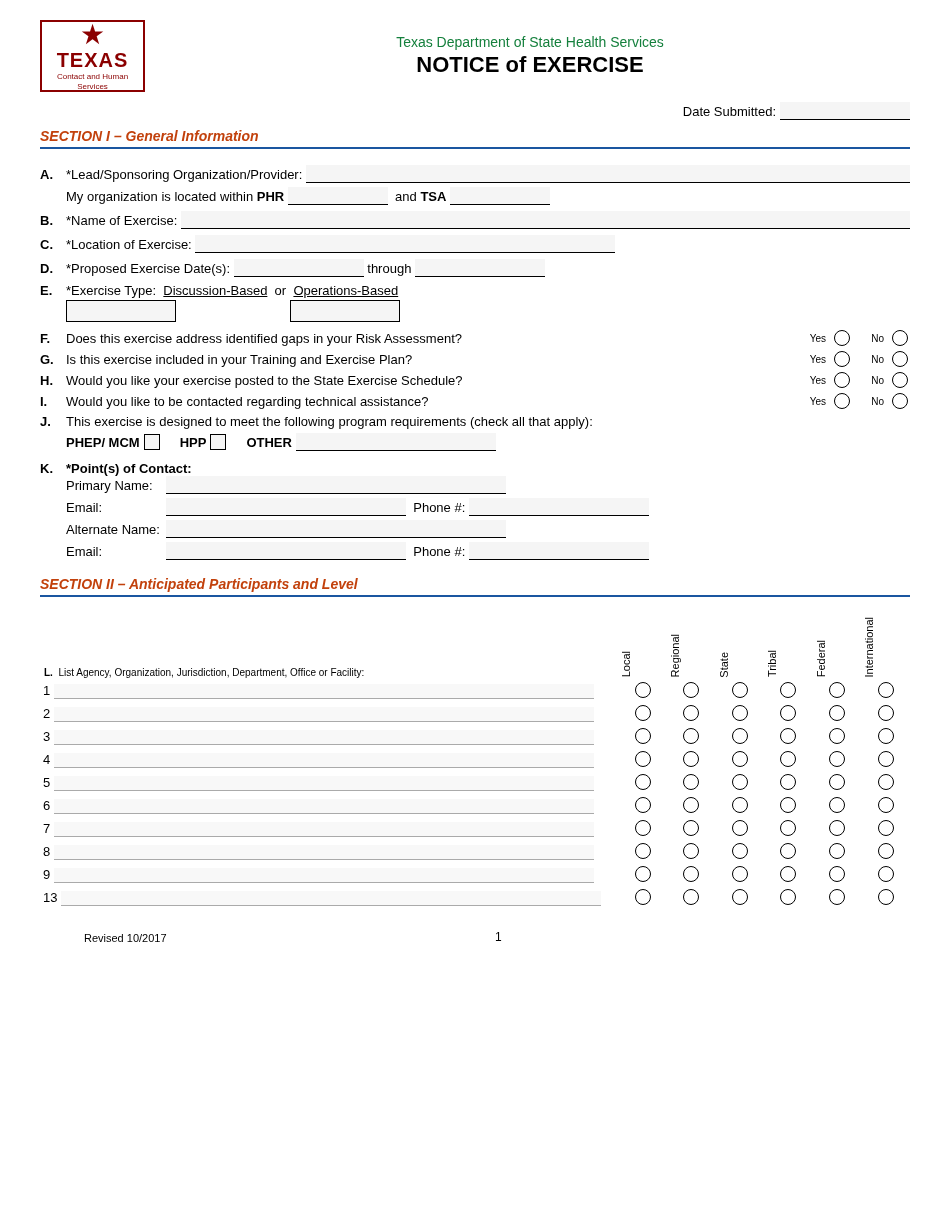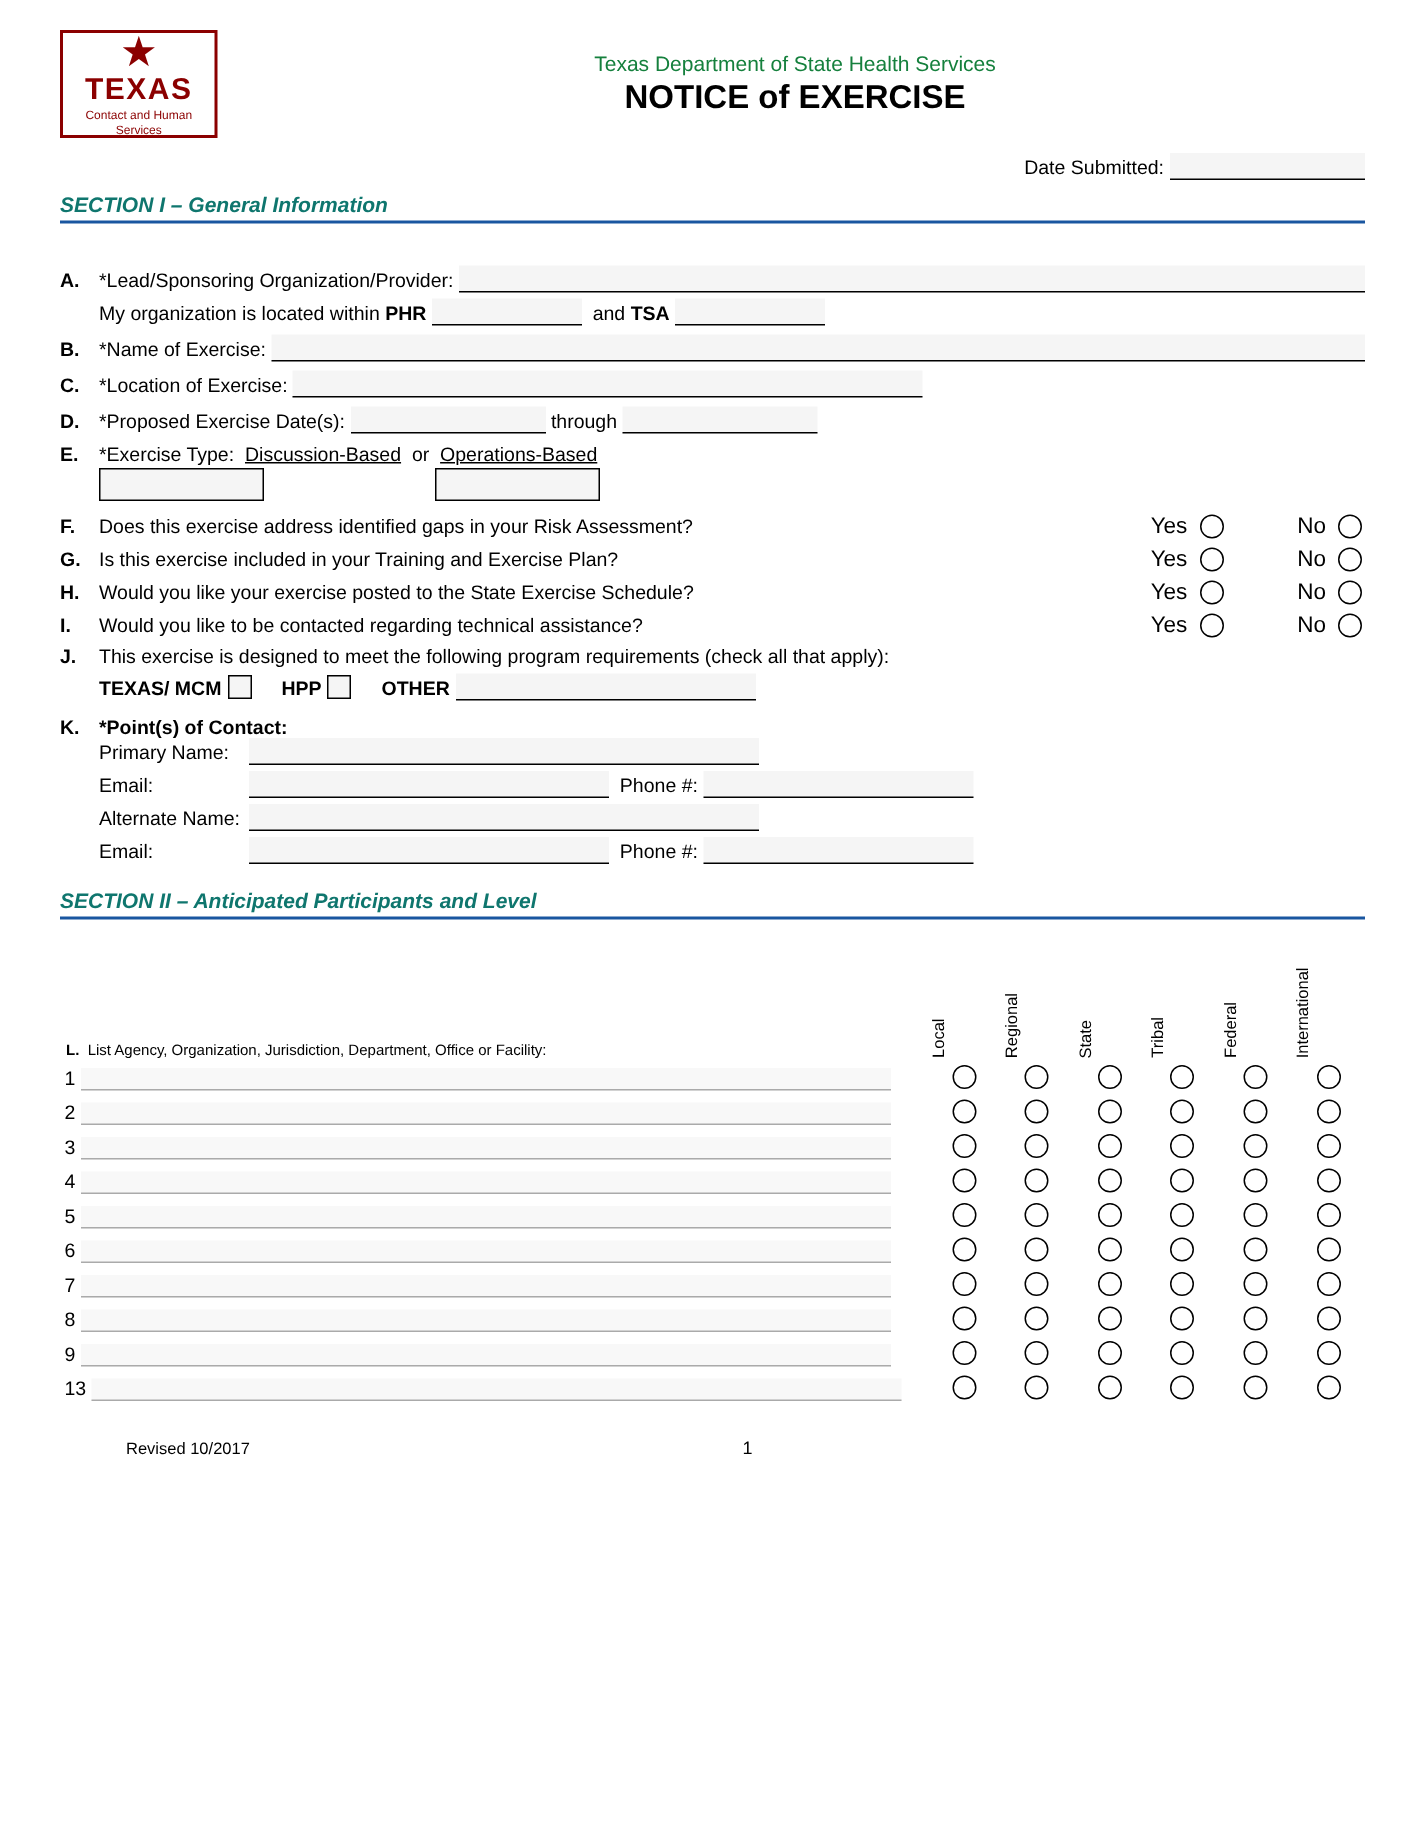--- a/index.html
+++ b/index.html
@@ -79,24 +79,24 @@
       width: 130px;
       height: 20px;
       border: 1px solid #000;
     }
 
     
     .section-header {
       font-size: 14px;
       font-weight: bold;
       font-style: italic;
-      color: #0f766e;
+      color: #c2410c;
       border-bottom: 2px solid #1a56a0;
       padding-bottom: 3px;
-      margin-bottom: 28px;
+      margin-bottom: 16px;
     }
     .row-label {
       font-weight: bold;
       margin-right: 6px;
       min-width: 20px;
     }
     input[type="text"] {
       border: none;
       border-bottom: 1px solid #000;
       background: #f5f5f5;
@@ -171,22 +171,21 @@
     }
     .yn-text {
       flex: 1;
     }
     .yn-options {
       display: flex;
       align-items: center;
       gap: 6px;
     }
     .yn-word {
-      font-size: 15px;
-      margin-left: 28px;
+      font-size: 10px;
     }
 
     
     .row-j { display: flex; align-items: center; margin-bottom: 4px; }
     .row-j-checkboxes { display: flex; align-items: center; margin-top: 4px; margin-left: 26px; }
     .prog-item { display: flex; align-items: center; margin-right: 20px; }
     .prog-label { font-weight: bold; margin-right: 4px; }
     .small-checkbox {
       width: 16px;
       height: 16px;
@@ -388,21 +387,21 @@
     <span class="radio-circle"></span>
   </div>
 </div>
 
 <div class="row-j">
   <span class="row-label">J.</span>
   <span>This exercise is designed to meet the following program requirements (check all that apply):</span>
 </div>
 <div class="row-j-checkboxes">
   <div class="prog-item">
-    <span class="prog-label bold">TEXAS/ MCM</span>
+    <span class="prog-label bold">PHEP/ MCM</span>
     <span class="small-checkbox"></span>
   </div>
   <div class="prog-item">
     <span class="prog-label bold">HPP</span>
     <span class="small-checkbox"></span>
   </div>
   <div class="prog-item">
     <span class="prog-label bold">OTHER</span>
     <input type="text" class="other-input" style="">
   </div>

